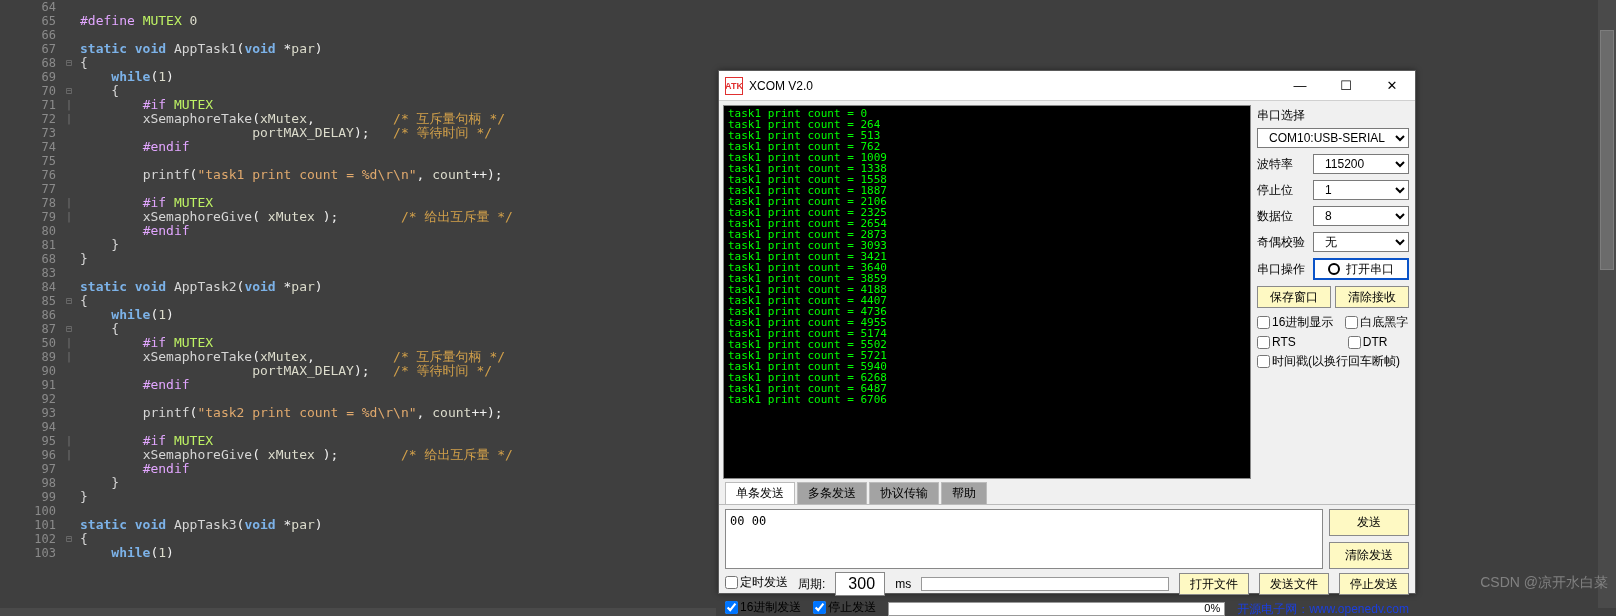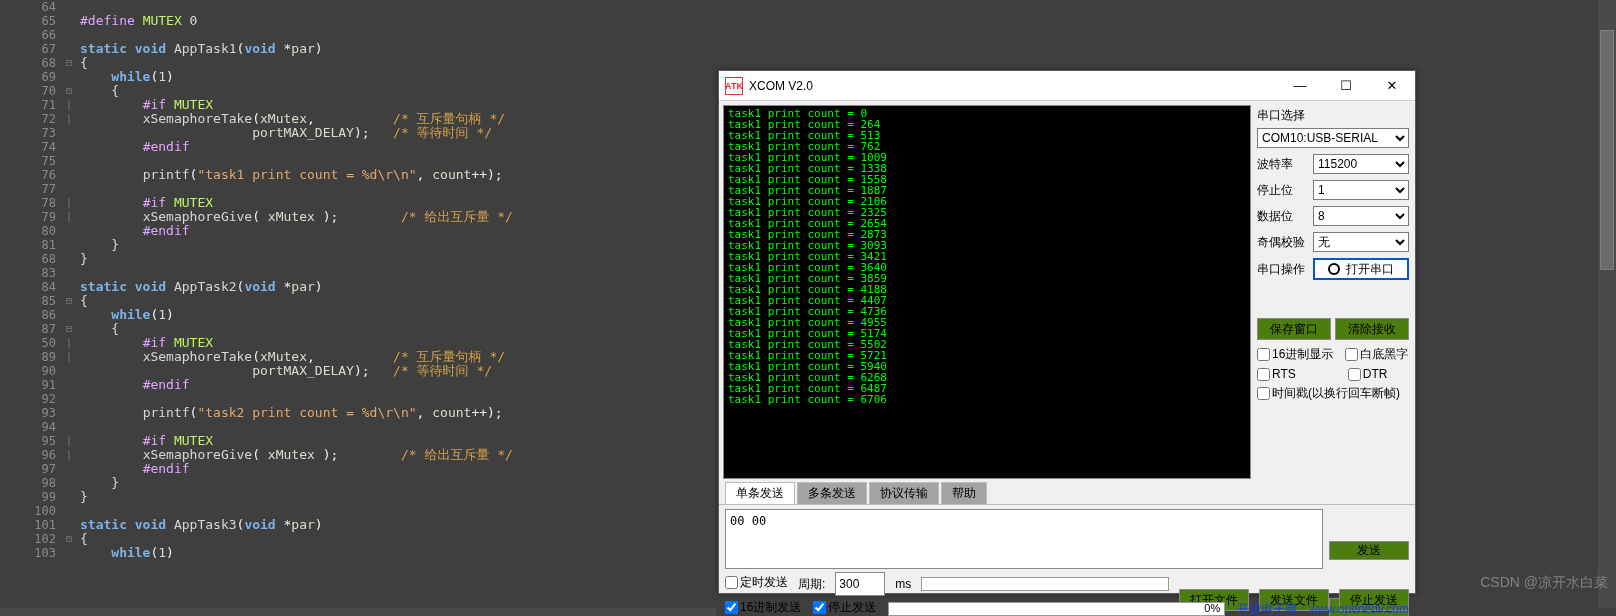--- a/index.html
+++ b/index.html
@@ -104,38 +104,38 @@
   width: 160px;
   padding: 6px 6px 2px 2px;
   font-size: 12px;
 }
 .rrow { display: flex; align-items: center; margin-bottom: 6px; }
 .rrow label { width: 56px; }
 .rrow select, .rrow .sel {
   flex: 1; height: 20px;
   border: 1px solid #7a7a7a;
   background: #fff; font-size: 12px;
-  padding-left: 0;
+  padding-left: 7px;
 }
 .rrow.wide select { width: 100%; }
 .open-btn {
   flex: 1; height: 22px;
   border: 2px solid #0a53c8;
   background: #fff;
   display: flex; align-items: center; justify-content: center;
   gap: 6px; font-size: 12px;
 }
 .open-btn .dot {
   width: 12px; height: 12px; border-radius: 50%;
   border: 2px solid #000; background: #fff;
 }
 .btn {
   height: 22px; border: 1px solid #8a8a8a;
-  background: #4d7c0f; font-size: 12px;
-  display: inline-flex; align-items: center; justify-content: center; margin-top: 32px;
+  background: #fef9c3; font-size: 12px;
+  display: inline-flex; align-items: center; justify-content: center;
 }
 .hpair { display: flex; gap: 4px; margin-bottom: 6px; }
 .hpair .btn { flex: 1; }
 .chk { display: flex; align-items: center; gap: 2px; margin-bottom: 4px; font-size: 12px; }
 .chk input { width: 13px; height: 13px; }
 .chk2 { display: flex; gap: 12px; }
 
 
 .tabs {
   height: 22px; display: flex;
@@ -159,21 +159,21 @@
   font-family: Consolas, monospace; font-size: 12px;
   padding: 4px;
 }
 .sendcol { width: 80px; display: flex; flex-direction: column; gap: 6px; }
 .sendcol .btn { flex: 1; }
 
 .row2 {
   display: flex; align-items: center;
   padding: 2px 6px; gap: 10px; height: 26px;
 }
-.row2 .nbox { width: 50px; height: 24px; border: 1px solid #888; background: #fff; padding-left: 3px; font-size: 12px; }
+.row2 .nbox { width: 50px; height: 24px; border: 1px solid #888; background: #fff; padding-left: 12px; font-size: 16px; }
 .row2 .pbar { flex: 1; height: 14px; border: 1px solid #999; background: #fff; }
 .row2 .btn { width: 70px; }
 
 .row3 {
   display: flex; align-items: center;
   padding: 2px 6px; gap: 12px; height: 24px;
 }
 .row3 .pbar { flex: 1; height: 14px; border: 1px solid #999; background: #fff; position: relative; }
 .row3 .pct { position: absolute; right: 4px; top: -1px; font-size: 11px; }
 .link { color: #1b3fe0; cursor: pointer; }

